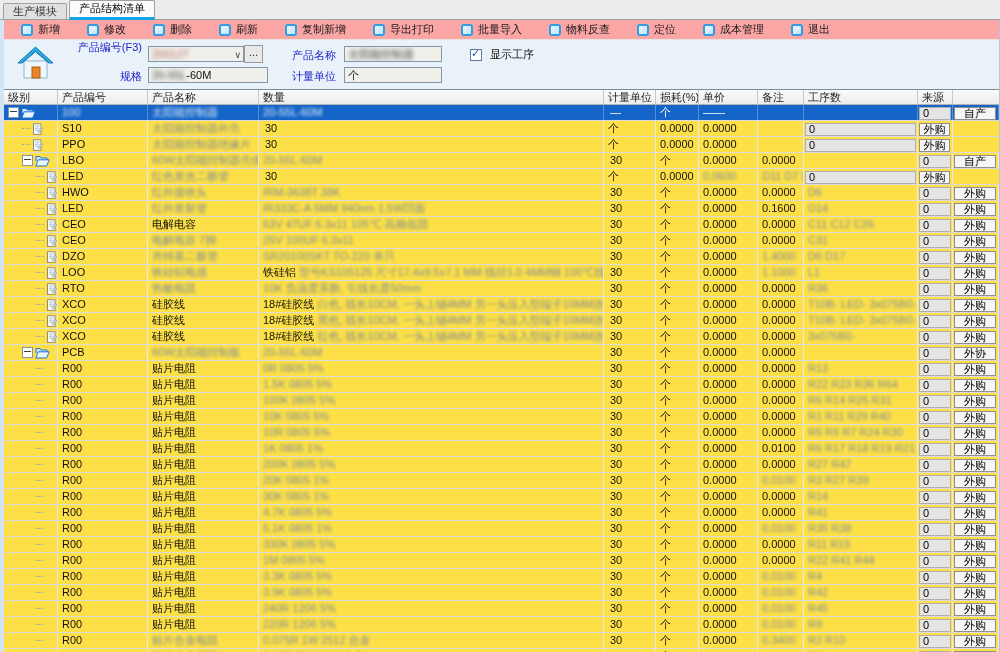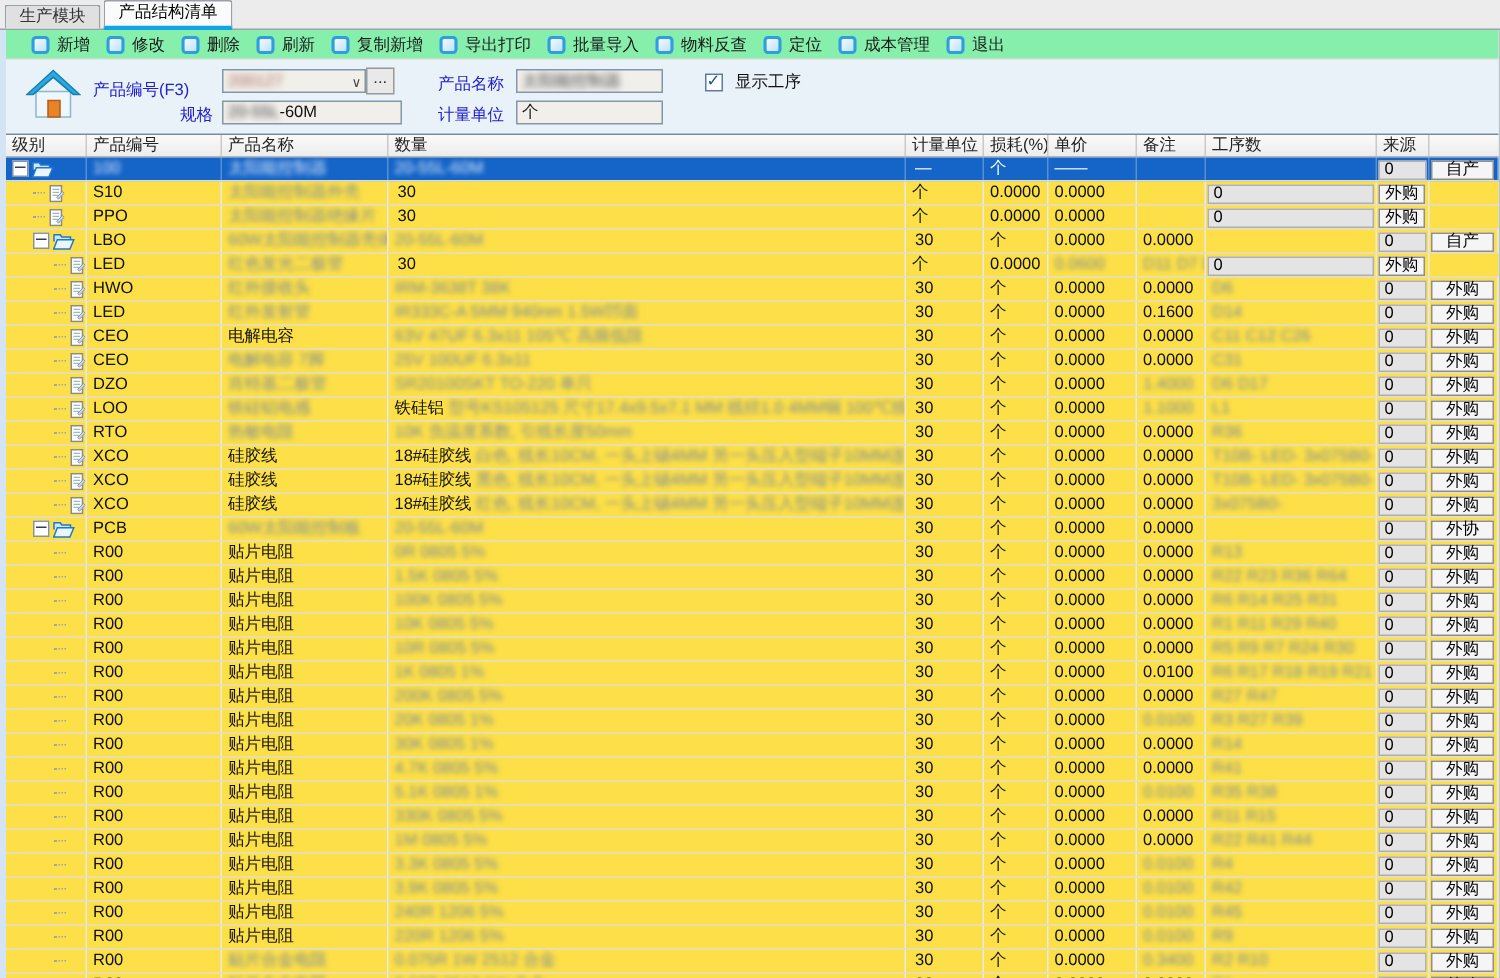--- a/index.html
+++ b/index.html
@@ -9,21 +9,21 @@
     -webkit-font-smoothing:antialiased;
   }
   
   .tabstrip{height:17px;background:#ececec;border-bottom:1px solid #9aa2aa;display:flex;align-items:flex-end;padding:2px 0 0 3px;}
   .tab{height:15px;line-height:14px;padding:0 9px;margin-right:2px;background:#e0e0e0;
        border:1px solid #9aa0a6;border-bottom:none;border-radius:2px 2px 0 0;color:#333;cursor:default}
   .tab.active{background:#fbfbfb;color:#000;margin-bottom:-1px;height:16px;border-bottom:3px solid #0ea5e9}
   
   .main{border-left:4px solid #d4e4f4;border-right:1px solid #b9c6d2;width:995px;background:#fff}
   
-  .toolbar{height:19px;background:#86efac;border-bottom:1px solid #e3e3e3;display:flex;align-items:center;gap:11px;padding-left:17px}
+  .toolbar{height:19px;background:#fca5a5;border-bottom:1px solid #e3e3e3;display:flex;align-items:center;gap:27px;padding-left:17px}
   .tbtn{display:flex;align-items:center;gap:5px;color:#1a1a1a;cursor:default;white-space:nowrap}
   .ticon{width:8px;height:8px;border:2px solid #2f9ce4;border-radius:3px;background:linear-gradient(135deg,#f2faff,#bfe2f8);flex:none}
   
   .formpanel{height:49px;background:#e9f1f9;border-bottom:1px solid #7d8b99;position:relative}
   .flabel{position:absolute;color:#2121cc;white-space:nowrap}
   .ffield{position:absolute;height:14px;line-height:14px;background:#f1efe9;border:1px solid #8296ac;padding:0 3px;white-space:nowrap;overflow:hidden}
   .combo-arrow{position:absolute;right:2px;top:1px;color:#444;font-size:9px}
   .dots{position:absolute;height:16px;line-height:13px;background:#e9e9e9;border:1px solid #9a9a9a;text-align:center;color:#333;cursor:default}
   .chkwrap{position:absolute;display:flex;align-items:center;gap:8px;color:#111}
   .chk{width:10px;height:10px;background:#fff;border:1px solid #5a7ca0;position:relative;flex:none}
@@ -109,21 +109,21 @@
   <div class="formpanel">
     <span style="position:absolute;left:13px;top:6px">
       <svg width="37" height="36" viewBox="0 0 37 36">
         <rect x="7" y="15" width="23" height="17" fill="#eef7fd" stroke="#8fb6cc"></rect>
         <rect x="15" y="21" width="8" height="11" fill="#e8832a" stroke="#b05f15"></rect>
         <path d="M18.5 1 L36 17 L32 17 L18.5 5.5 L5 17 L1 17 Z" fill="#2aa9e1" stroke="#1683b5"></path>
         <path d="M5 17 L18.5 5.5 L32 17" fill="none" stroke="#1683b5"></path>
       </svg>
     </span>
 
-    <span class="flabel" style="left:58px;top:12px;width:80px;">产品编号(F3)</span>
+    <span class="flabel" style="left:58px;top:0;width:80px;text-align:right">产品编号(F3)</span>
     <span class="ffield" style="left:144px;top:6px;width:88px">
       <span class="redacted code-red">200127</span>
       <span class="combo-arrow">∨</span>
     </span>
     <span class="dots" style="left:240px;top:5px;width:17px">...</span>
 
     <span class="flabel" style="left:58px;top:29px;width:80px;text-align:right">规格</span>
     <span class="ffield" style="left:144px;top:27px;width:112px">
       <span class="redacted">20-55L</span><span>-60M</span>
     </span>

